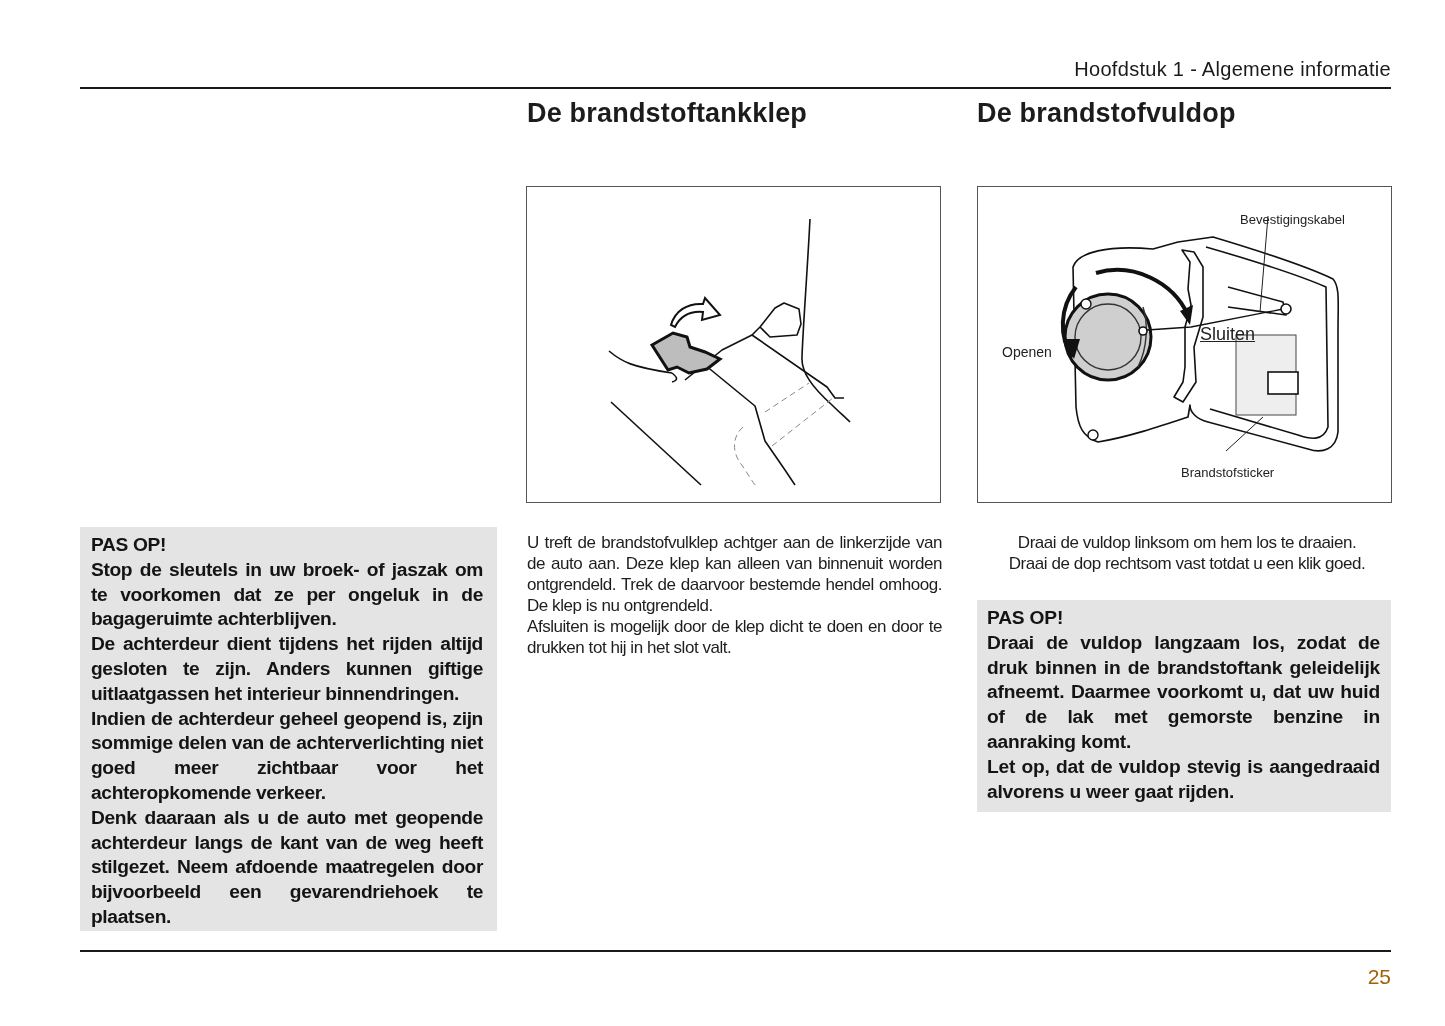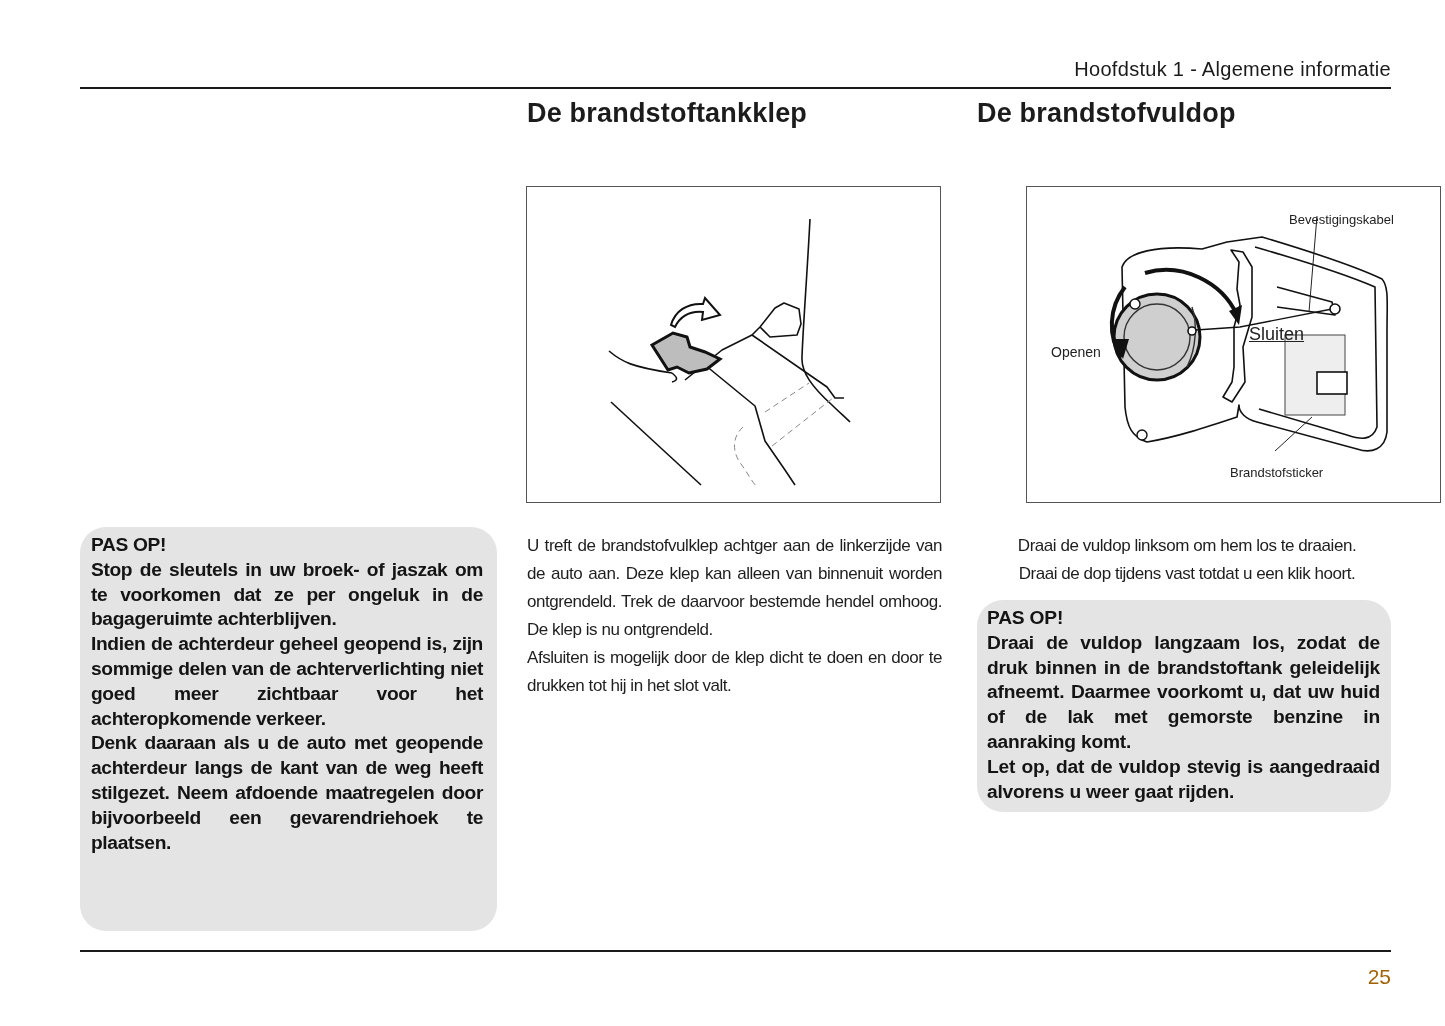--- a/index.html
+++ b/index.html
@@ -18,37 +18,37 @@
       position: absolute; top: 98px; font-size: 27px; font-weight: bold; color: #1c1c1c;
       letter-spacing: 0.2px;
     }
     .title-left { left: 527px; }
     .title-right { left: 977px; }
 
     .figure {
       position: absolute; border: 1px solid #555; background: #fff;
     }
     .fig-left { left: 526px; top: 186px; width: 413px; height: 315px; }
-    .fig-right { left: 1026px; top: 186px; width: 413px; height: 315px; }
+    .fig-right { left: 977px; top: 186px; width: 413px; height: 315px; }
     .figure svg { position: absolute; left: 0; top: 0; }
     .fig-label { position: absolute; font-size: 13px; color: #222; background: transparent; }
 
     .warn-box {
       position: absolute; background: #e4e4e4;
-      font-weight: bold; color: #141414; border-radius: 26px;
+      font-weight: bold; color: #141414;
     }
     .warn-left { left: 80px; top: 527px; width: 417px; height: 404px; }
     .warn-right { left: 977px; top: 600px; width: 414px; height: 212px; }
     .warn-box .warn-title { display: block; }
     .warn-box p { margin: 0; }
     .warn-left .inner { position: absolute; left: 11px; top: 6px; width: 392px; font-size: 19.2px; line-height: 24.8px; text-align: justify; letter-spacing: -0.35px; }
     .warn-right .inner { position: absolute; left: 10px; top: 6px; width: 393px; font-size: 19.2px; line-height: 24.8px; text-align: justify; letter-spacing: -0.2px; }
 
     .body-text {
-      position: absolute; font-size: 17px; line-height: 28px; color: #1e1e1e;
+      position: absolute; font-size: 17px; line-height: 21px; color: #1e1e1e;
       letter-spacing: -0.45px;
     }
     .body-mid { left: 527px; top: 532px; width: 415px; text-align: justify; }
     .body-mid p { margin: 0; }
     .body-right { left: 977px; top: 532px; width: 420px; }
     .body-right p { margin: 0; text-align: center; }
 
     .page-number { position: absolute; right: 54px; top: 965px; font-size: 21px; color: #a16207; }
   </style>
 </head>
@@ -109,33 +109,34 @@
   <span class="fig-label" style="left:262px; top:25px;">Bevestigingskabel</span>
   <span class="fig-label" style="left:222px; top:137px; font-size:18px;text-decoration:underline;">Sluiten</span>
   <span class="fig-label" style="left:24px; top:157px; font-size:14px;">Openen</span>
   <span class="fig-label" style="left:203px; top:278px;">Brandstofsticker</span>
 </div>
 
 <div class="warn-box warn-left">
   <div class="inner">
     <span class="warn-title">PAS OP!</span>
     <p>Stop de sleutels in uw broek- of jaszak om te voorkomen dat ze per ongeluk in de bagageruimte achterblijven.</p>
+    <p>De achterdeur dient tijdens het rijden altijd gesloten te zijn. Anders kunnen giftige uitlaatgassen het interieur binnendringen.</p>
     <p>Indien de achterdeur geheel geopend is, zijn sommige delen van de achterverlichting niet goed meer zichtbaar voor het achteropkomende verkeer.</p>
     <p>Denk daaraan als u de auto met geopende achterdeur langs de kant van de weg heeft stilgezet. Neem afdoende maatregelen door bijvoorbeeld een gevarendriehoek te plaatsen.</p>
   </div>
 </div>
 
 <div class="body-text body-mid">
   <p>U treft de brandstofvulklep achtger aan de linkerzijde van de auto aan. Deze klep kan alleen van binnenuit worden ontgrendeld. Trek de daarvoor bestemde hendel omhoog. De klep is nu ontgrendeld.</p>
   <p>Afsluiten is mogelijk door de klep dicht te doen en door te drukken tot hij in het slot valt.</p>
 </div>
 
 <div class="body-text body-right">
   <p>Draai de vuldop linksom om hem los te draaien.</p>
-  <p>Draai de dop tijdens vast totdat u een klik hoort.</p>
+  <p>Draai de dop rechtsom vast totdat u een klik goed.</p>
 </div>
 
 <div class="warn-box warn-right">
   <div class="inner">
     <span class="warn-title">PAS OP!</span>
     <p>Draai de vuldop langzaam los, zodat de druk binnen in de brandstoftank geleidelijk afneemt. Daarmee voorkomt u, dat uw huid of de lak met gemorste benzine in aanraking komt.</p>
     <p>Let op, dat de vuldop stevig is aangedraaid alvorens u weer gaat rijden.</p>
   </div>
 </div>
 

